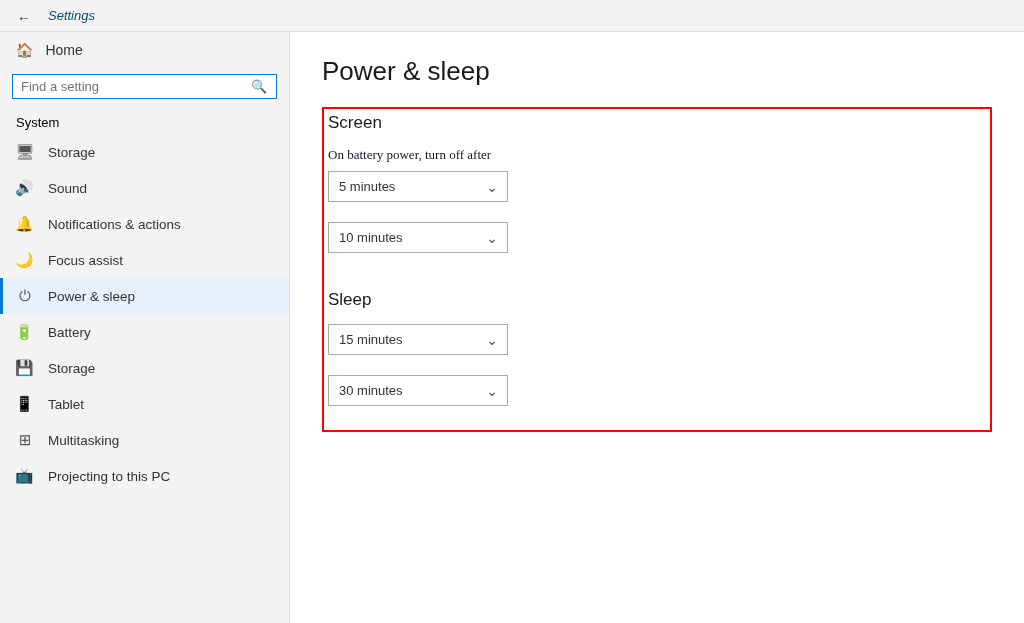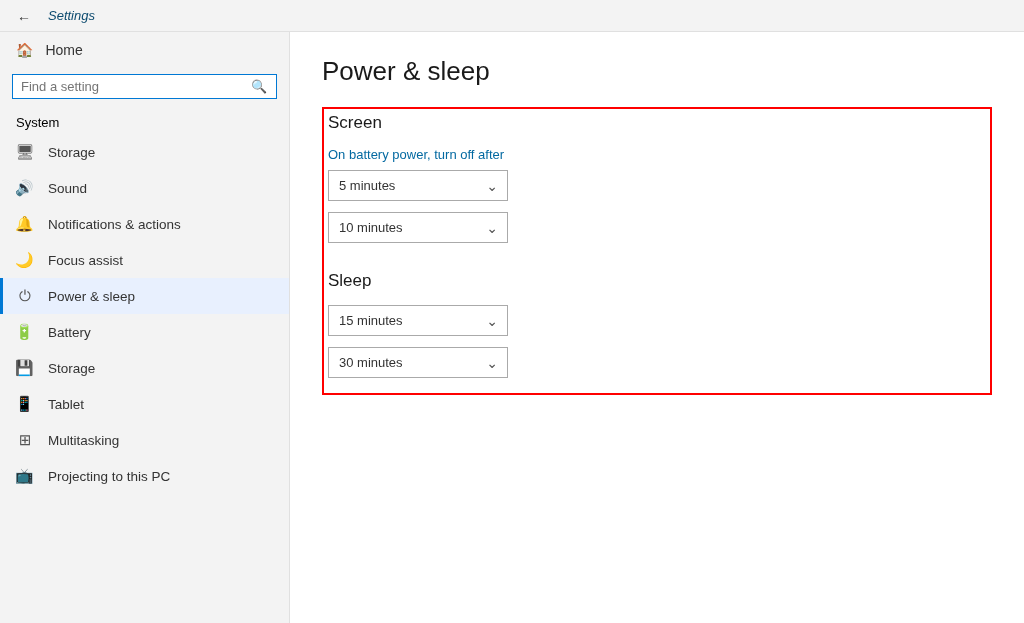--- a/index.html
+++ b/index.html
@@ -128,27 +128,28 @@
       margin-bottom: 20px;
     }
     .section-title {
       font-size: 17px;
       font-weight: 400;
       color: #1a1a1a;
       margin-bottom: 14px;
     }
     .setting-label {
       font-size: 13px;
-      color: #0369a1;
+      color: #0f172a;
       margin-bottom: 8px;
+      font-family: Liberation Serif, serif;
     }
     .dropdown-container {
       position: relative;
       width: 180px;
-      margin-bottom: 11px;
+      margin-bottom: 20px;
     }
     .dropdown-container select {
       width: 100%;
       padding: 7px 30px 7px 10px;
       font-size: 13px;
       border: 1px solid #aaa;
       background: white;
       cursor: pointer;
       appearance: none;
       -webkit-appearance: none;

